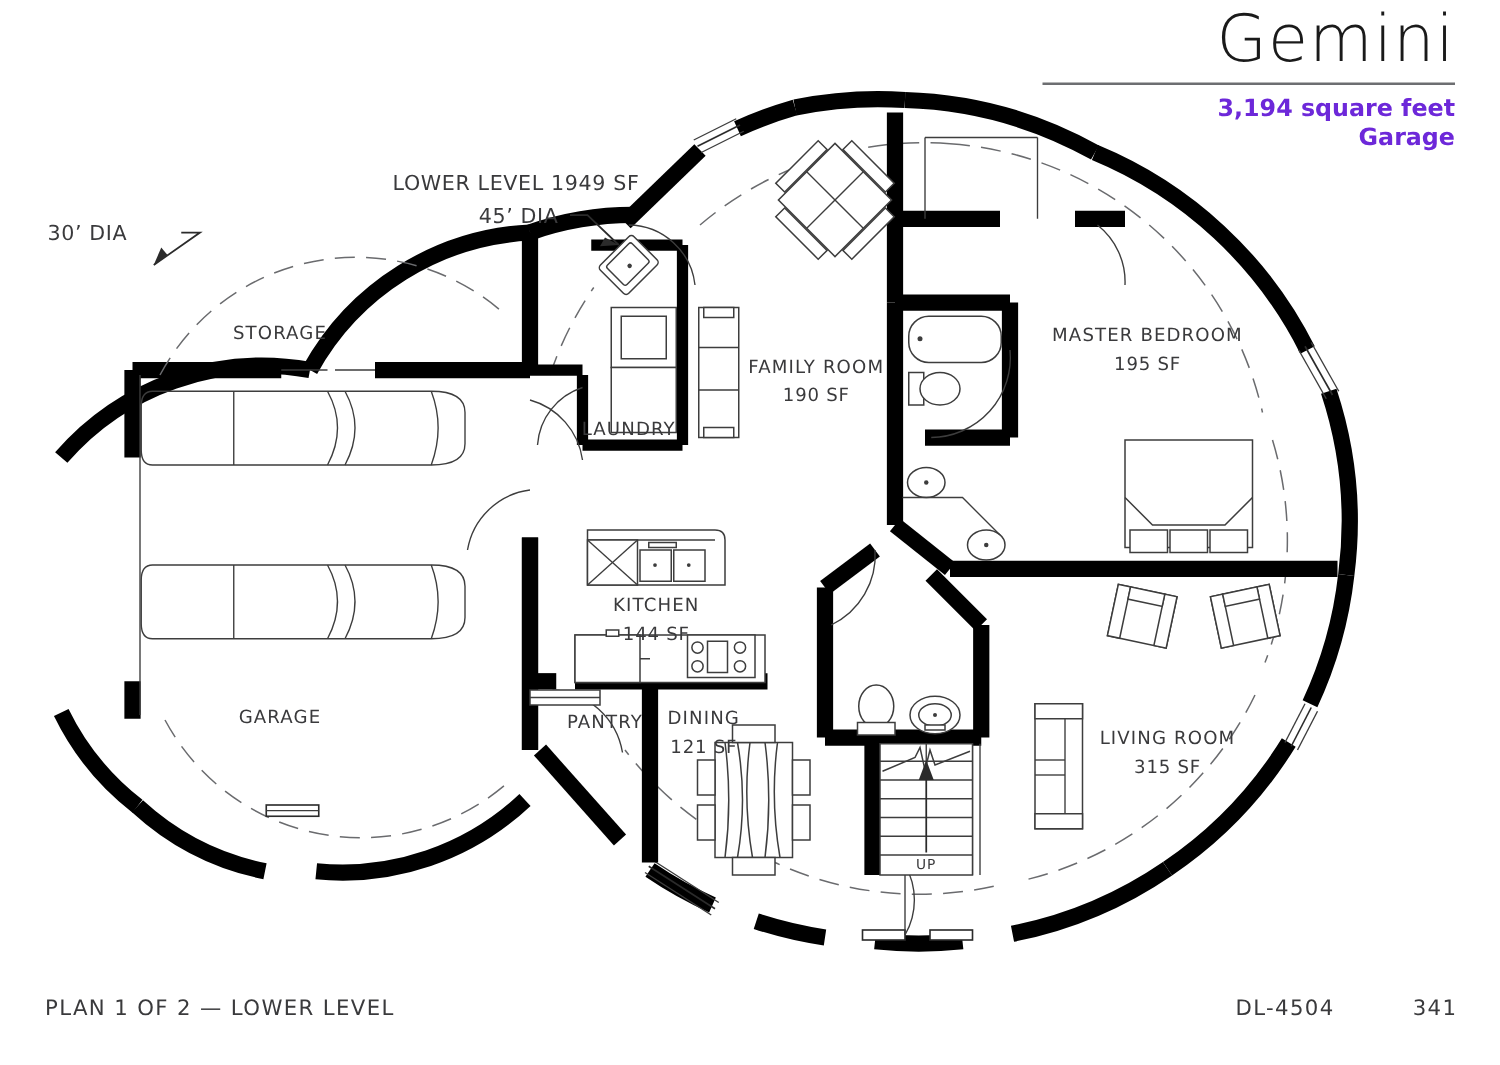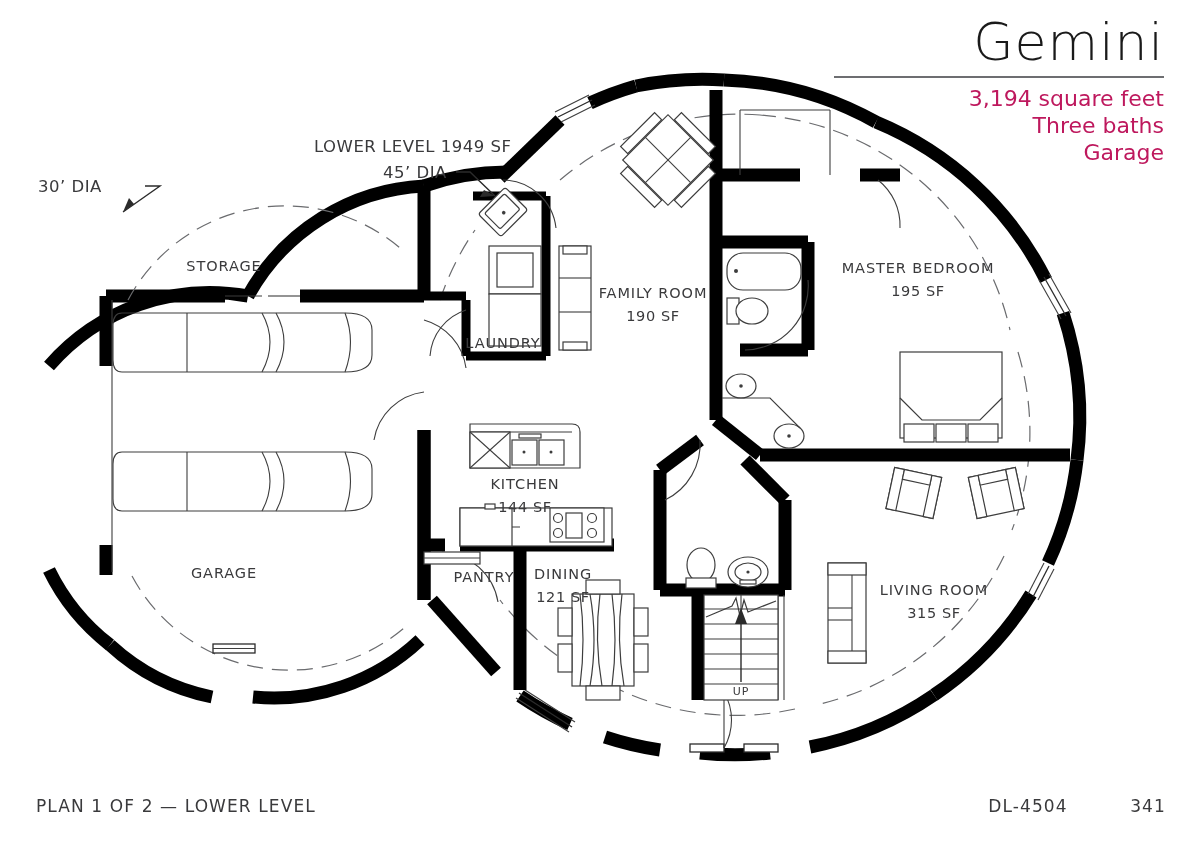--- a/index.html
+++ b/index.html
@@ -18,25 +18,25 @@
   .arrowhd{fill:#2b2b2b;}
   .win{fill:#fff;stroke:#2b2b2b;stroke-width:1.3;}
 
   text{fill:#3a3a3c;font-family:"DejaVu Sans","Liberation Sans",sans-serif;}
   .room{font-size:14.5px;letter-spacing:.9px;text-anchor:middle;}
   .sf{font-size:14.5px;letter-spacing:.6px;text-anchor:middle;}
   .callout{font-size:16.5px;letter-spacing:.5px;}
   .upTxt{font-size:11px;letter-spacing:.8px;text-anchor:middle;}
   .foot{font-size:17px;letter-spacing:1.1px;fill:#3a3a3c;}
 
-  #titleblock{position:absolute;right:36px;top:16px;width:330px;text-align:right;}
+  #titleblock{position:absolute;right:36px;top:6px;width:330px;text-align:right;}
   #titleblock .tname{font-size:52px;font-weight:300;color:#1a1a1a;line-height:1;
         letter-spacing:1px;font-family:"DejaVu Sans","Liberation Sans",sans-serif;}
   #titleblock .rule{height:2px;background:#6d6e71;margin:8px 0 8px 0;width:100%;}
-  #titleblock .tline{font-size:22px;color:#be185d;line-height:1.22;font-weight:400;}
+  #titleblock .tline{font-size:19px;color:#6d28d9;line-height:1.22;font-weight:700;}
 </style>
 </head>
 <body>
 
 <div id="sheet">
 
   <svg id="plan" viewBox="0 0 1200 852">
 
     <g>
 
@@ -389,17 +389,16 @@
 
     <text class="foot" x="36" y="812">PLAN 1 OF 2 — LOWER LEVEL</text>
     <text class="foot" x="1028" y="812" text-anchor="middle">DL-4504</text>
     <text class="foot" x="1148" y="812" text-anchor="middle">341</text>
   </svg>
 
   <div id="titleblock">
     <div class="tname">Gemini</div>
     <div class="rule"></div>
     <div class="tline">3,194 square feet</div>
-    <div class="tline">Three baths</div>
     <div class="tline">Garage</div>
   </div>
 
 </div>
 
 </body></html>

